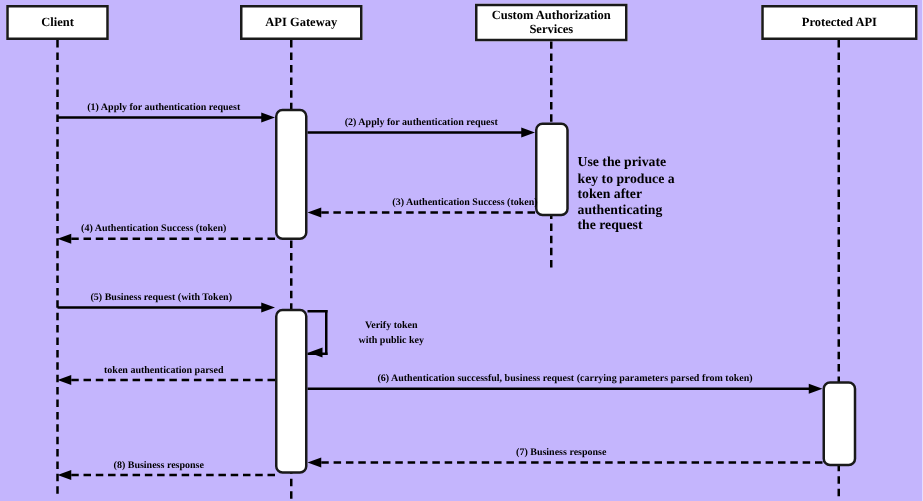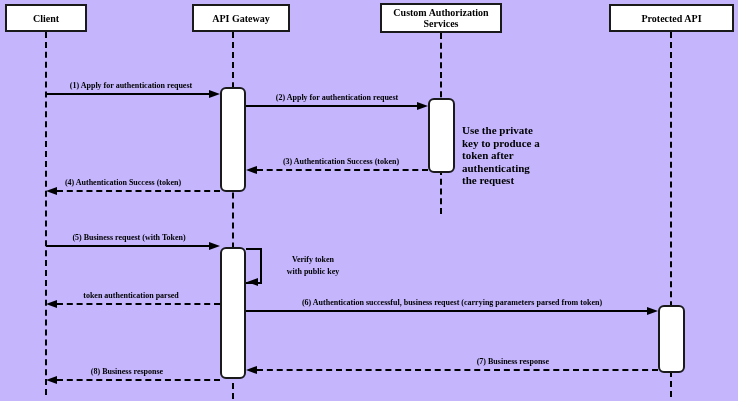--- a/index.html
+++ b/index.html
@@ -134,21 +134,21 @@
   <div class="msg-line solid" style="left:46px; top:93px; width:166px;"></div>
   <div class="arrowhead arrow-right" style="left:209px; top:89.5px;"></div>
   <div class="msg-label" style="left:31px; top:81px; width:200px;">(1) Apply for authentication request</div>
 
   <div class="msg-line solid" style="left:246px; top:105px; width:174px;"></div>
   <div class="arrowhead arrow-right" style="left:417px; top:101.5px;"></div>
   <div class="msg-label" style="left:237px; top:93px; width:200px;">(2) Apply for authentication request</div>
 
   <div class="msg-line dashed" style="left:257px; top:169px; width:171px;"></div>
   <div class="arrowhead arrow-left" style="left:246px; top:165.5px;"></div>
-  <div class="msg-label" style="left:241px; top:157px; width:200px;">(3) Authentication Success (token)</div>
+  <div class="msg-label" style="left:272px; top:157px; width:200px;">(3) Authentication Success (token)</div>
 
   <div class="msg-line dashed" style="left:57px; top:190px; width:163px;"></div>
   <div class="arrowhead arrow-left" style="left:46px; top:186.5px;"></div>
   <div class="msg-label" style="left:23px; top:178px; width:200px;">(4) Authentication Success (token)</div>
 
   <div class="msg-line solid" style="left:46px; top:245px; width:166px;"></div>
   <div class="arrowhead arrow-right" style="left:209px; top:241.5px;"></div>
   <div class="msg-label" style="left:29px; top:233px; width:200px;">(5) Business request (with Token)</div>
 
   <div class="self-loop"></div>
@@ -159,21 +159,21 @@
   <div class="msg-line dashed" style="left:57px; top:303px; width:163px;"></div>
   <div class="arrowhead arrow-left" style="left:46px; top:299.5px;"></div>
   <div class="msg-label" style="left:31px; top:291px; width:200px;">token authentication parsed</div>
 
   <div class="msg-line solid" style="left:246px; top:310px; width:404px;"></div>
   <div class="arrowhead arrow-right" style="left:647px; top:306.5px;"></div>
   <div class="msg-label" style="left:252px; top:298px; width:400px;">(6) Authentication successful, business request (carrying parameters parsed from token)</div>
 
   <div class="msg-line dashed" style="left:257px; top:369px; width:401px;"></div>
   <div class="arrowhead arrow-left" style="left:246px; top:365.5px;"></div>
-  <div class="msg-label" style="left:349px; top:357px; width:200px;text-align:right;">(7) Business response</div>
+  <div class="msg-label" style="left:349px; top:357px; width:200px;">(7) Business response</div>
 
   <div class="msg-line dashed" style="left:57px; top:379px; width:163px;"></div>
   <div class="arrowhead arrow-left" style="left:46px; top:375.5px;"></div>
   <div class="msg-label" style="left:27px; top:367px; width:200px;text-align:center;">(8) Business response</div>
 
   <div class="note-text">Use the private
 key to produce a
 token after
 authenticating
 the request</div>

